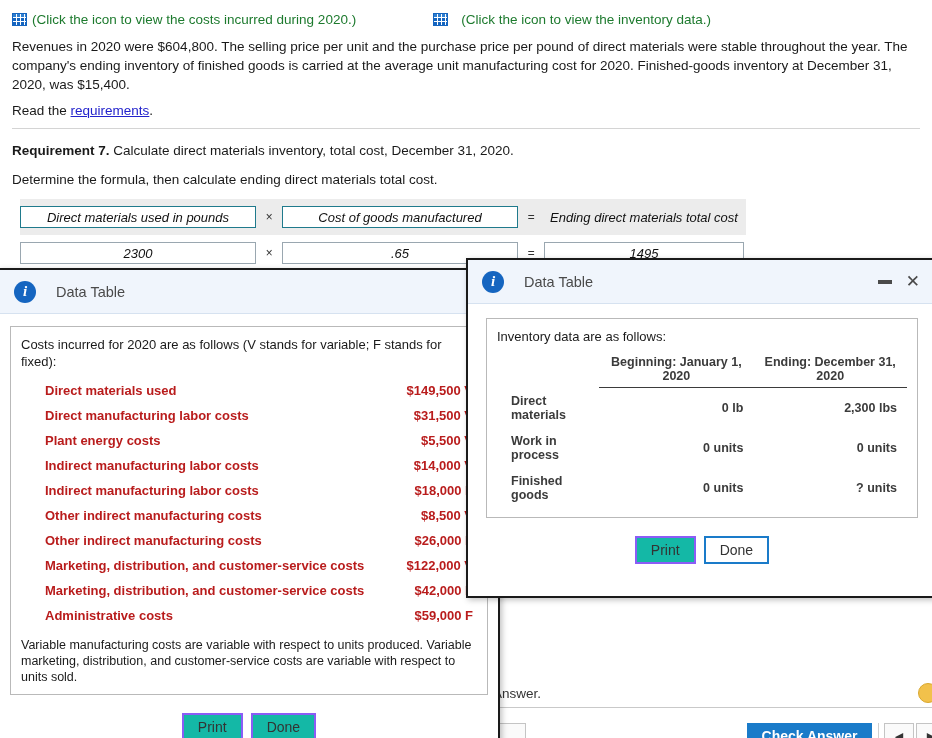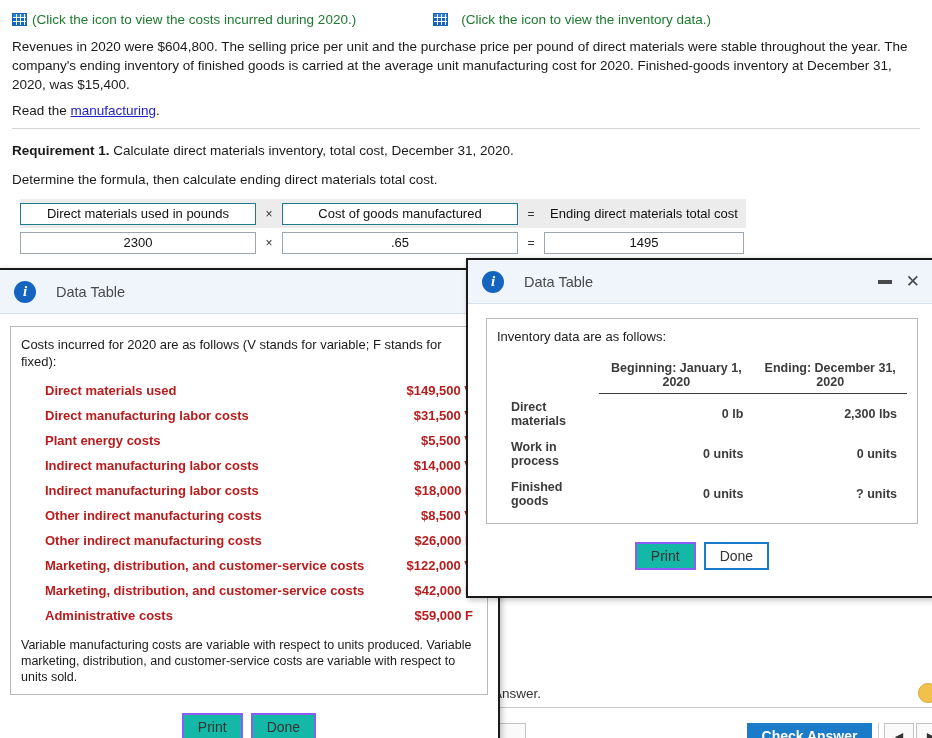--- a/index.html
+++ b/index.html
@@ -31,21 +31,21 @@
   .para { font-size: 13.5px; line-height: 19px; margin: 0 0 9px 0; max-width: 905px; }
   .read-line { font-size: 13.5px; margin: 0 0 10px 0; }
   .req-link { color: #2222cc; text-decoration: underline; cursor: pointer; }
   .hr { border-top: 1px solid #d4d4d4; margin: 0 0 14px 0; }
   .req-head { font-size: 13.5px; margin: 0 0 14px 0; }
   .req-head b { font-weight: bold; }
   .det-line { font-size: 13.5px; margin: 0 0 12px 0; }
 
   
   .formula { width: 726px; margin-left: 8px; }
-  .frow { display: flex; align-items: stretch; height: 29px; }
+  .frow { display: flex; align-items: stretch; height: 36px; font-style: italic; }
   .frow.head { background: #ececec; }
   .fcell { display: flex; align-items: center; justify-content: center; }
   .sel {
     width: 236px; height: 22px; margin: 1px 0;
     border: 1px solid #1f7a8c; background: #fff;
     display: flex; align-items: center; justify-content: center;
     font-size: 13px; color: #111; cursor: pointer;
   }
   .op { width: 26px; display: flex; align-items: center; justify-content: center;
         font-size: 12px; color: #333; }
@@ -106,21 +106,21 @@
   .dlg-body { padding: 12px 10px 0 10px; }
   .panel { border: 1px solid #b9b9b9; background: #fff; padding: 9px 10px 9px 10px; }
   .panel-lead { font-size: 13px; color: #1a1a1a; line-height: 17px; margin-bottom: 8px; }
 
   table.cost { width: 100%; border-collapse: collapse; }
   table.cost td { font-size: 13px; padding: 5px 0; color: #b91c1c; font-weight: bold; }
   table.cost td.lbl { padding-left: 24px; }
   table.cost td.val { text-align: right; white-space: nowrap; padding-right: 4px; }
   .note { font-size: 12.5px; line-height: 16px; color: #1a1a1a; margin-top: 9px; }
 
-  table.inv { width: 100%; border-collapse: collapse; margin-top: 14px; }
+  table.inv { width: 100%; border-collapse: collapse; margin-top: 8px; }
   table.inv th {
     font-size: 12.5px; font-weight: bold; color: #3b3b3b; text-align: center;
     padding: 2px 6px 4px 6px; vertical-align: bottom; border-bottom: 1px solid #3b3b3b;
   }
   table.inv th.blank { border-bottom: none; }
   table.inv td { font-size: 12.5px; font-weight: bold; color: #3b3b3b; padding: 6px 0; }
   table.inv td.lbl { padding-left: 14px; }
   table.inv td.num { text-align: right; padding-right: 10px; white-space: nowrap; }
 
   .dlg-foot { display: flex; justify-content: center; gap: 8px; padding: 18px 0 14px 0; }
@@ -148,25 +148,25 @@
         <span>(Click the icon to view the costs incurred during 2020.)</span>
       </span>
       <span class="icon-link second">
         <span class="grid-icon"></span>
         <span>(Click the icon to view the inventory data.)</span>
       </span>
     </div>
 
     <p class="para">Revenues in 2020 were $604,800. The selling price per unit and the purchase price per pound of direct materials were stable throughout the year. The company's ending inventory of finished goods is carried at the average unit manufacturing cost for 2020. Finished-goods inventory at December 31, 2020, was $15,400.</p>
 
-    <p class="read-line"><span>Read the </span><span class="req-link">manufacturing</span><span>.</span></p>
+    <p class="read-line"><span>Read the </span><span class="req-link">requirements</span><span>.</span></p>
 
     <div class="hr"></div>
 
-    <p class="req-head"><b>Requirement 1.</b><span> Calculate direct materials inventory, total cost, December 31, 2020.</span></p>
+    <p class="req-head"><b>Requirement 7.</b><span> Calculate direct materials inventory, total cost, December 31, 2020.</span></p>
 
     <p class="det-line">Determine the formula, then calculate ending direct materials total cost.</p>
 
     <div class="formula">
       <div class="frow head">
         <div class="fcell">
           <div class="sel">Direct materials used in pounds</div>
         </div>
         <div class="op">×</div>
         <div class="fcell">

